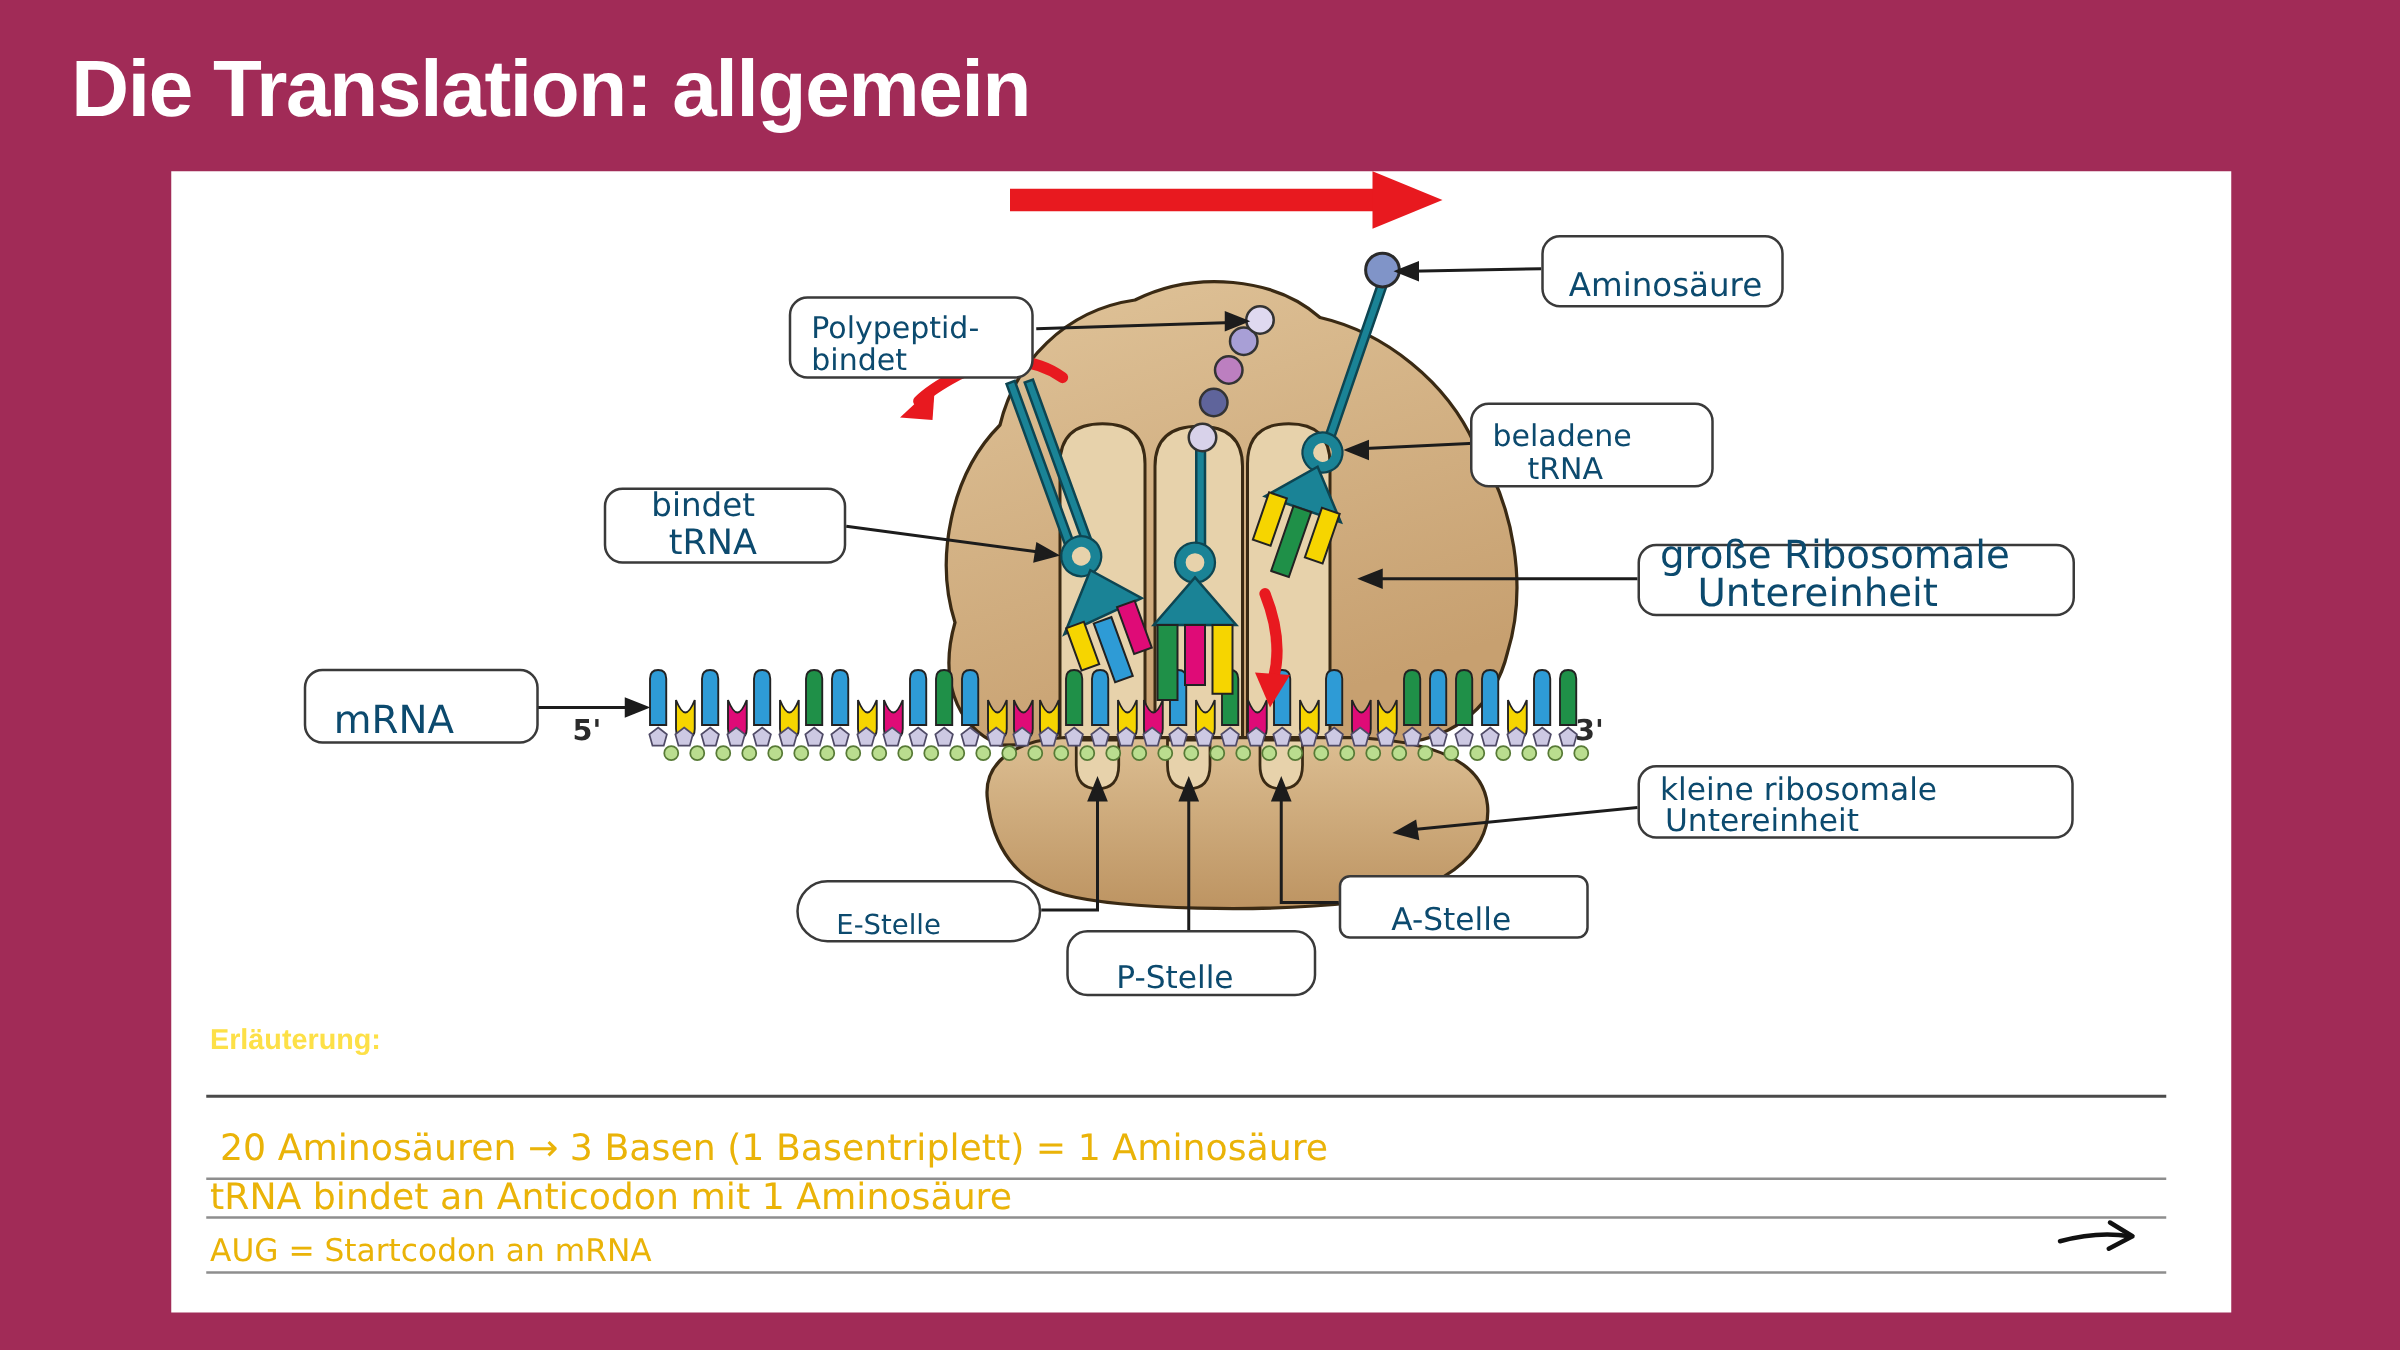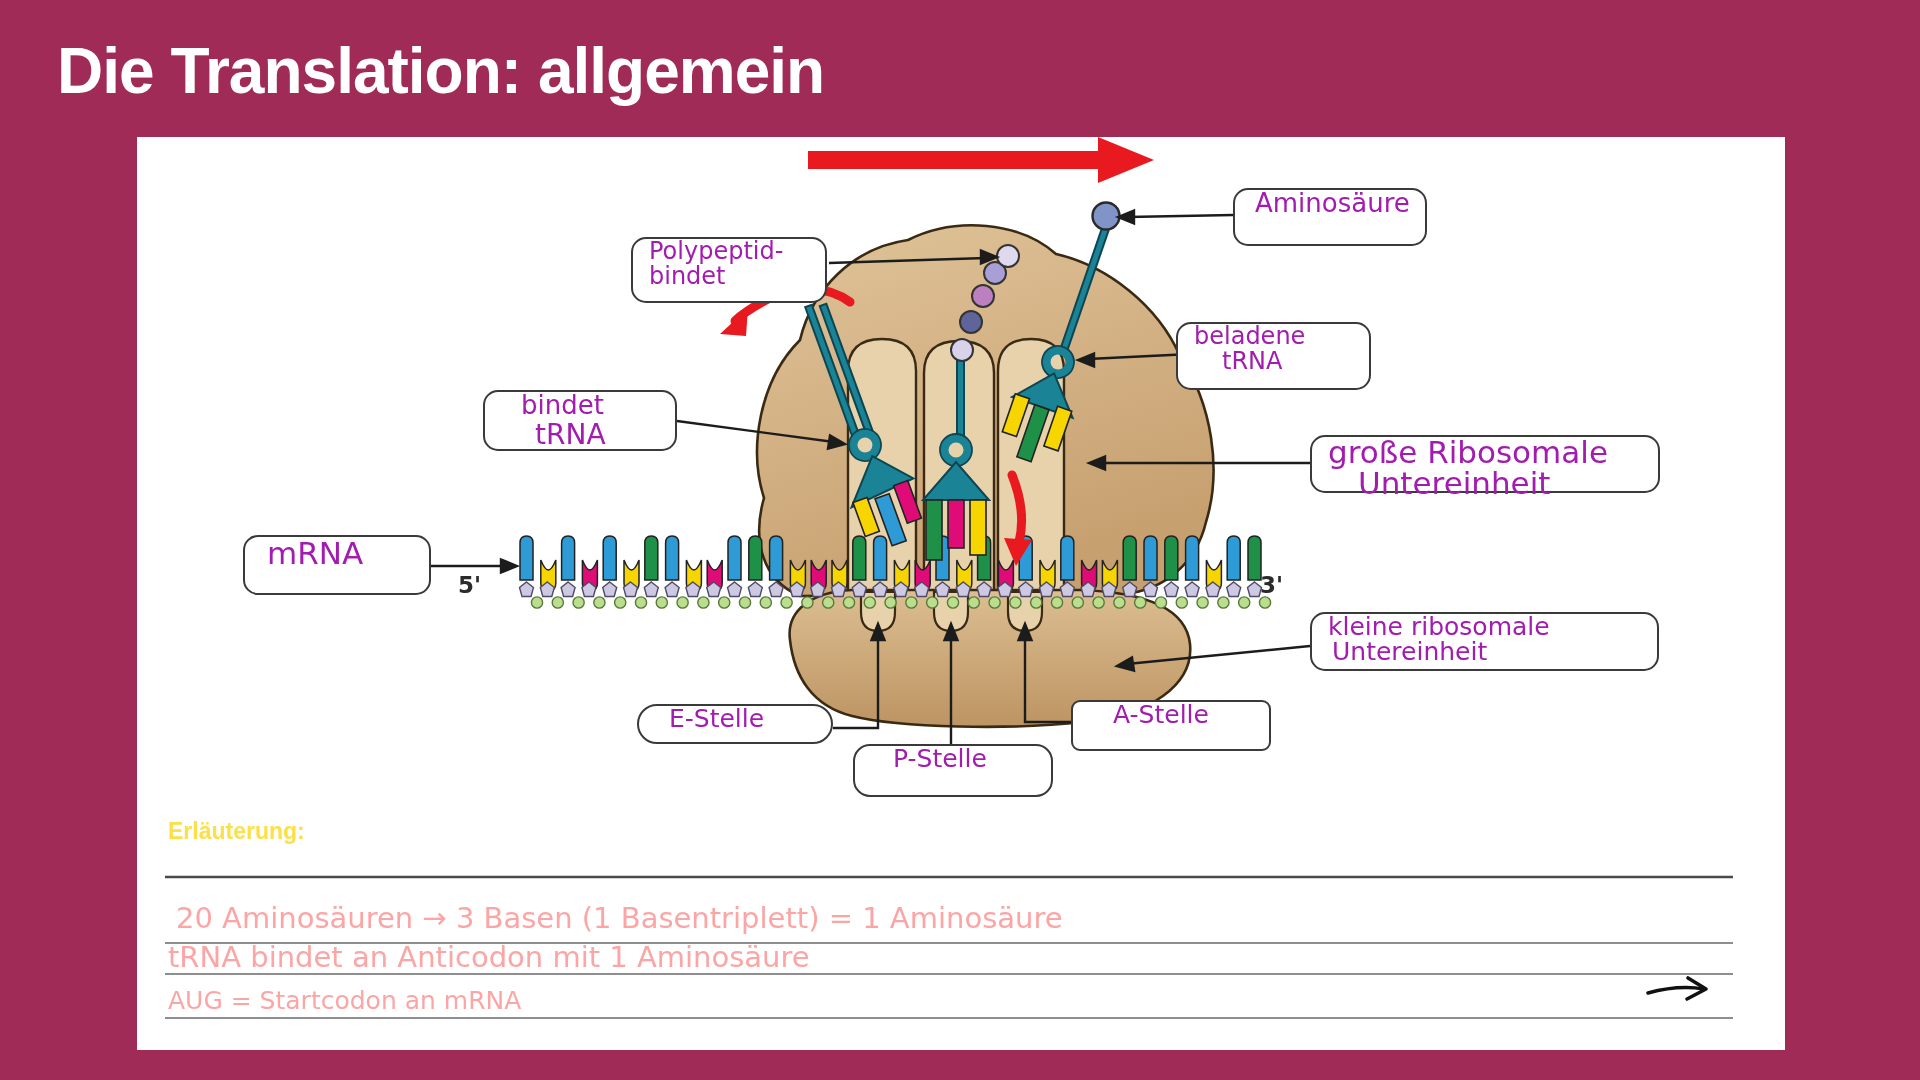--- a/index.html
+++ b/index.html
@@ -3,43 +3,43 @@
 <meta charset="utf-8">
 <style>
   html,body{margin:0;padding:0;background:#7c1f43;}
   #page{position:relative;width:1920px;height:1080px;background:#a12b57;overflow:hidden;
         font-family:"DejaVu Sans",sans-serif;}
   #panel{position:absolute;left:137px;top:137px;width:1648px;height:913px;background:#ffffff;}
   #title{position:absolute;left:57px;top:34px;color:#ffffff;font-family:"Liberation Sans",sans-serif;
          font-weight:bold;font-size:64px;letter-spacing:-1px;}
   svg#art{position:absolute;left:0;top:0;}
   .lbl{position:absolute;background:#fff;border:2.6px solid #3a3a3a;border-radius:15px;
-       display:flex;flex-direction:column;justify-content:flex-start;color:#a21caf;
+       display:flex;flex-direction:column;justify-content:flex-end;color:#0c4a6e;
        font-size:24px;line-height:1.06;box-sizing:border-box;padding-left:16px;z-index:5;}
   .lbl .l2{display:block;}
   #lbl-polypeptid{left:631px;top:237px;width:196px;height:66px;}
   #lbl-aminosaeure{left:1233px;top:188px;width:194px;height:58px;font-size:26px;padding-left:20px;}
   #lbl-beladene{left:1176px;top:322px;width:195px;height:68px;}
   #lbl-beladene .l2{padding-left:28px;}
   #lbl-freie{left:483px;top:390px;width:194px;height:61px;font-size:26px;padding-left:36px;}
   #lbl-freie .l2{padding-left:14px;font-size:28px;}
   #lbl-grosse{left:1310px;top:435px;width:350px;height:58px;font-size:31px;line-height:1.0;}
   #lbl-grosse .l2{padding-left:30px;}
   #lbl-mrna{left:243px;top:535px;width:188px;height:60px;font-size:31px;padding-left:22px;}
   #lbl-kleine{left:1310px;top:612px;width:349px;height:59px;font-size:25px;line-height:1.0;}
   #lbl-kleine .l2{padding-left:4px;}
-  #lbl-e{left:637px;top:704px;width:196px;height:40px;font-size:25px;padding-left:30px;border-radius:25px;}
+  #lbl-e{left:637px;top:704px;width:196px;height:50px;font-size:22px;padding-left:30px;border-radius:25px;}
   #lbl-p{left:853px;top:744px;width:200px;height:53px;font-size:25px;padding-left:38px;border-radius:17px;}
   #lbl-a{left:1071px;top:700px;width:200px;height:51px;font-size:25px;padding-left:40px;border-radius:9px;}
   .prime{position:absolute;color:#2b2b2b;font-weight:bold;font-size:23px;z-index:4;}
   #five-prime{left:458px;top:572px;}
   #three-prime{left:1260px;top:572px;}
   #erlaeuterung{position:absolute;left:168px;top:818px;font-family:"Liberation Sans",sans-serif;
                 font-weight:bold;font-size:23px;color:#fde047;z-index:4;}
-  .note{position:absolute;color:#fca5a5;z-index:4;white-space:nowrap;}
+  .note{position:absolute;color:#eab308;z-index:4;white-space:nowrap;}
   #note-1{left:176px;top:901px;font-size:29px;}
   #note-2{left:168px;top:940px;font-size:29px;}
   #note-3{left:168px;top:986px;font-size:25px;}
 </style>
 </head>
 <body>
 
 <div id="page">
   <div id="panel"></div>
   <div id="title">Die Translation: allgemein</div>

